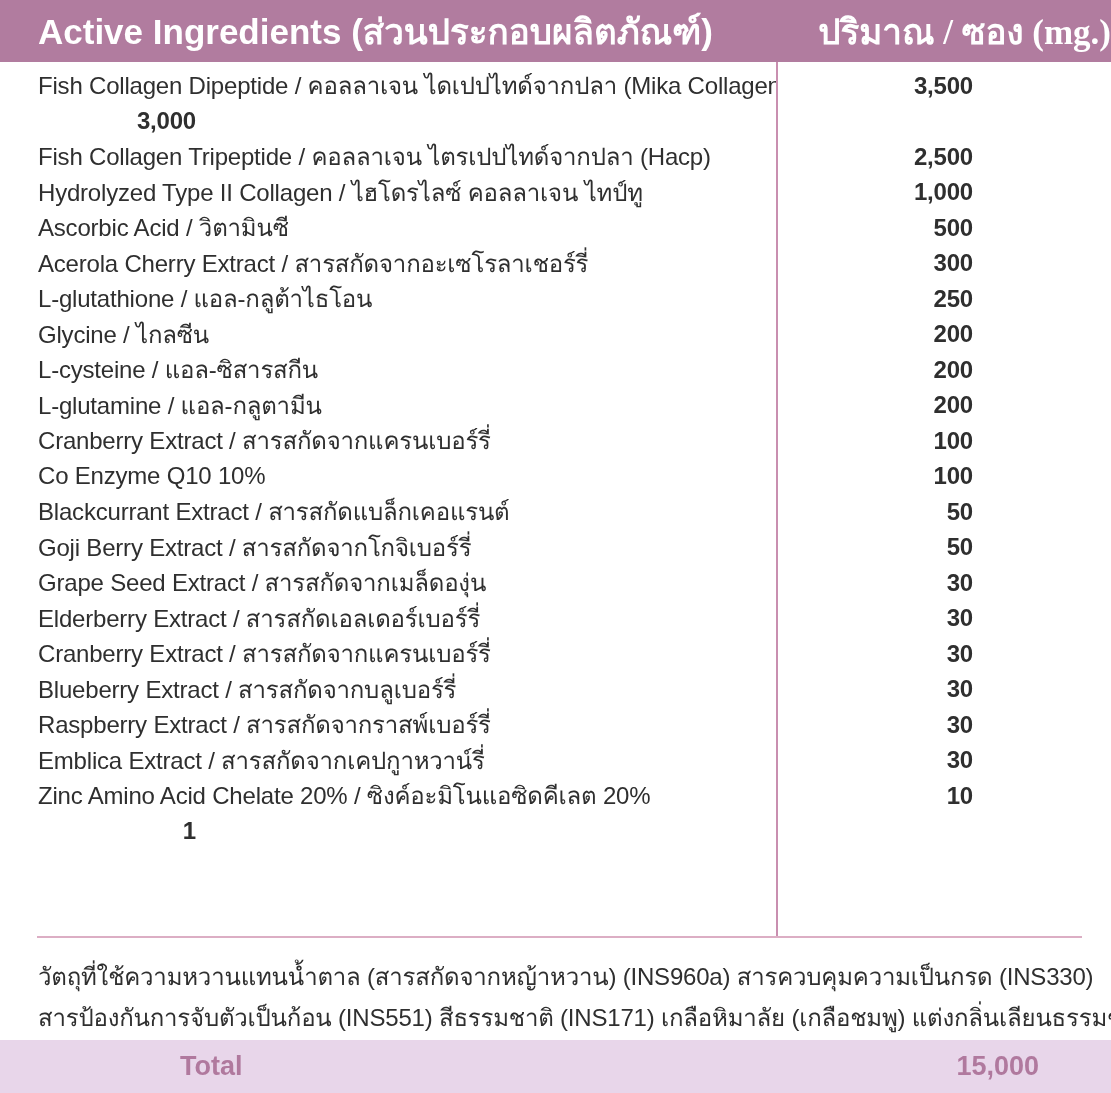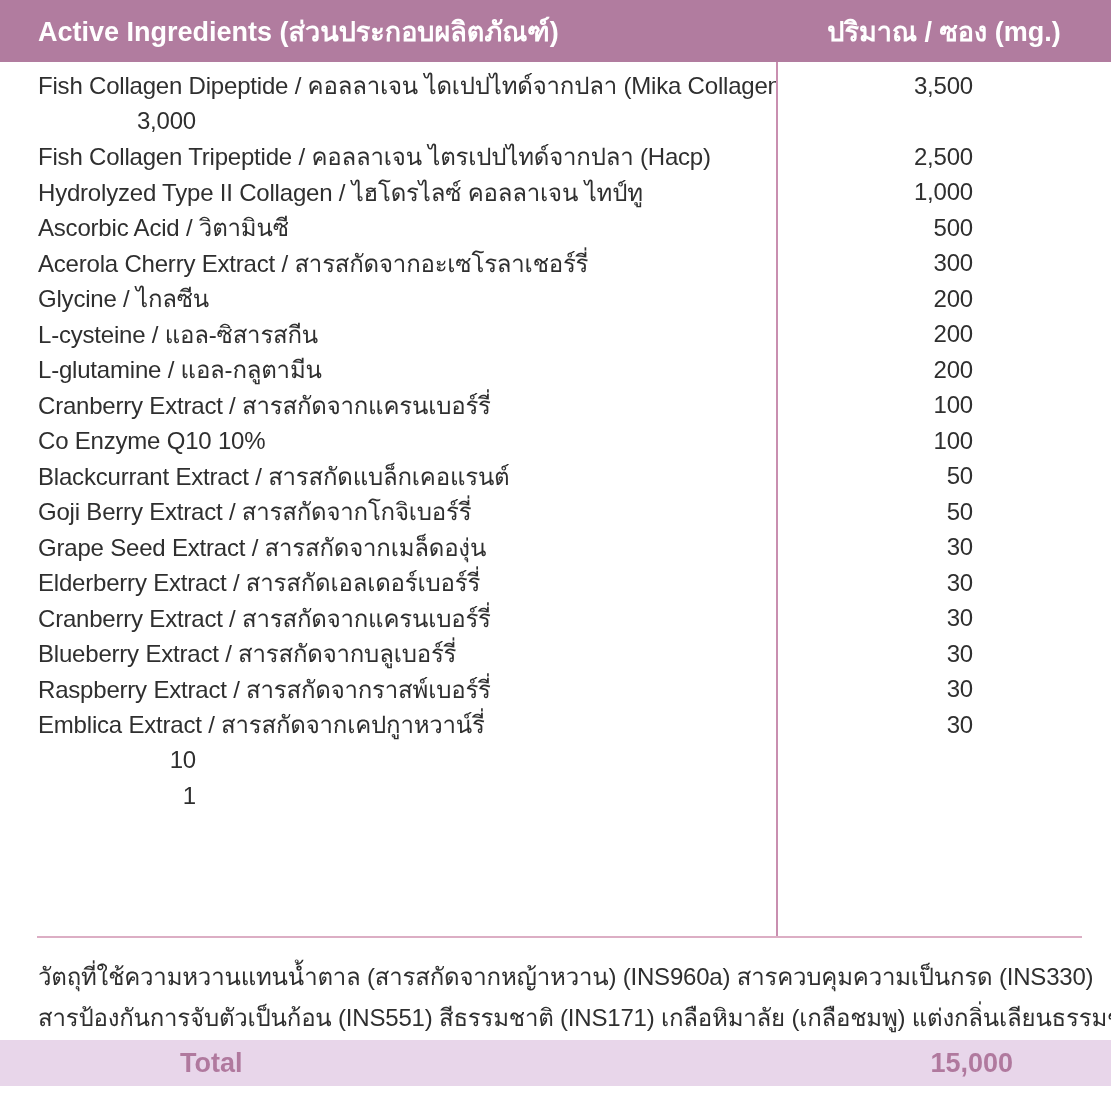--- a/index.html
+++ b/index.html
@@ -14,48 +14,48 @@
   *{margin:0;padding:0;box-sizing:border-box;}
   html,body{background:#ffffff;}
   body{
     width:1111px;height:1093px;position:relative;overflow:hidden;
     font-family:"Liberation Sans","DejaVu Sans",sans-serif;
     color:var(--body-text);
   }
   .header-bar{
     display:flex;align-items:center;height:62px;width:100%;
     background:var(--header-bg);color:var(--header-text);
-    font-weight:700;font-size:27px;
+    font-weight:700;font-size:35px;
   }
   .header-title{flex:1;padding-left:38px;white-space:nowrap;}
-  .header-amount{width:334px;text-align:center;white-space:nowrap;}
+  .header-amount{width:334px;text-align:right;white-space:nowrap;font-family:Liberation Serif, serif;}
   .table-wrap{position:relative;width:100%;height:874px;}
   .col-divider{
     position:absolute;left:776px;top:0;width:2px;height:874px;
     background:var(--divider);
   }
   .table-body{padding-top:6px;}
   .row{height:35.5px;display:flex;align-items:center;font-size:24px;letter-spacing:-0.2px;}
   .cell-name{flex:1;padding-left:38px;white-space:nowrap;overflow:hidden;}
-  .cell-amount{width:334px;text-align:right;padding-right:138px;white-space:nowrap;}
+  .cell-amount{width:334px;text-align:right;padding-right:138px;white-space:nowrap;font-weight:bold;}
   .bottom-rule{
     position:absolute;left:37px;top:936px;width:1045px;height:2px;
     background:var(--rule);
   }
   .footnote{
     position:absolute;left:38px;top:948px;width:1040px;
     font-size:24px;line-height:41px;letter-spacing:-0.2px;white-space:nowrap;margin-top:8px;
   }
   .total-bar{
-    position:absolute;left:0;top:1040px;width:100%;height:46px;
+    position:absolute;left:0;top:1040px;width:100%;height:53px;
     background:var(--footer-bg);color:var(--footer-text);
     display:flex;align-items:center;font-weight:700;font-size:27px;
   }
   .total-label{flex:1;padding-left:180px;}
-  .total-value{width:334px;text-align:right;padding-right:98px;}
+  .total-value{width:334px;text-align:right;padding-right:72px;}
 </style>
 </head>
 <body>
 
 <div class="header-bar">
   <div class="header-title">Active Ingredients (ส่วนประกอบผลิตภัณฑ์)</div>
   <div class="header-amount">ปริมาณ / ซอง (mg.)</div>
 </div>
 
 <div class="table-wrap">
@@ -82,20 +82,24 @@
   <div class="row">
     <div class="cell-name">Ascorbic Acid / วิตามินซี</div>
     <div class="cell-amount">500</div>
   </div>
 
   <div class="row">
     <div class="cell-name">Acerola Cherry Extract / สารสกัดจากอะเซโรลาเชอร์รี่</div>
     <div class="cell-amount">300</div>
   </div>
 
+  <div class="row">
+    <div class="cell-name">L-glutathione / แอล-กลูต้าไธโอน</div>
+    <div class="cell-amount">250</div>
+  </div>
 
   <div class="row">
     <div class="cell-name">Glycine / ไกลซีน</div>
     <div class="cell-amount">200</div>
   </div>
 
   <div class="row">
     <div class="cell-name">L-cysteine / แอล-ซิสารสกีน</div>
     <div class="cell-amount">200</div>
   </div>
@@ -149,20 +153,21 @@
     <div class="cell-name">Raspberry Extract / สารสกัดจากราสพ์เบอร์รี่</div>
     <div class="cell-amount">30</div>
   </div>
 
   <div class="row">
     <div class="cell-name">Emblica Extract / สารสกัดจากเคปกูาหวาน์รี่</div>
     <div class="cell-amount">30</div>
   </div>
 
   <div class="row">
+    <div class="cell-name">Zinc Amino Acid Chelate 20% / ซิงค์อะมิโนแอซิดคีเลต 20%</div>
     <div class="cell-amount">10</div>
   </div>
 
 
   <div class="row">
     <div class="cell-amount">1</div>
   </div>
 
 </div>
   <div class="col-divider"></div>

